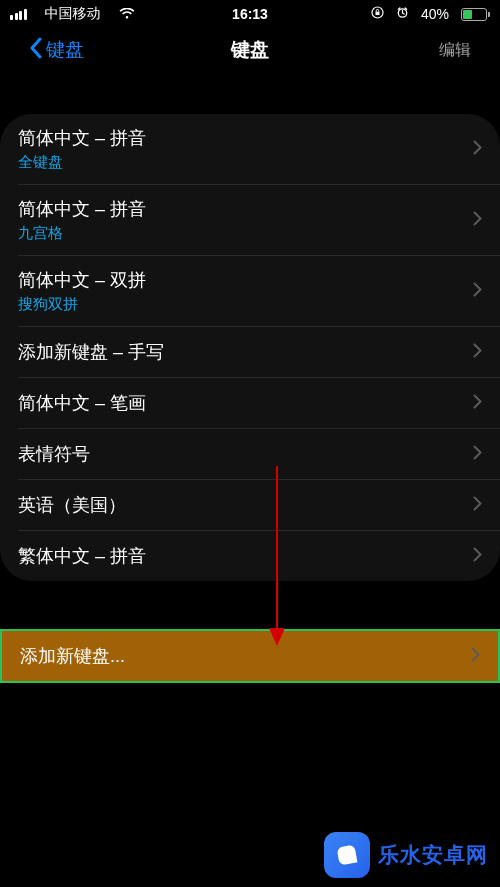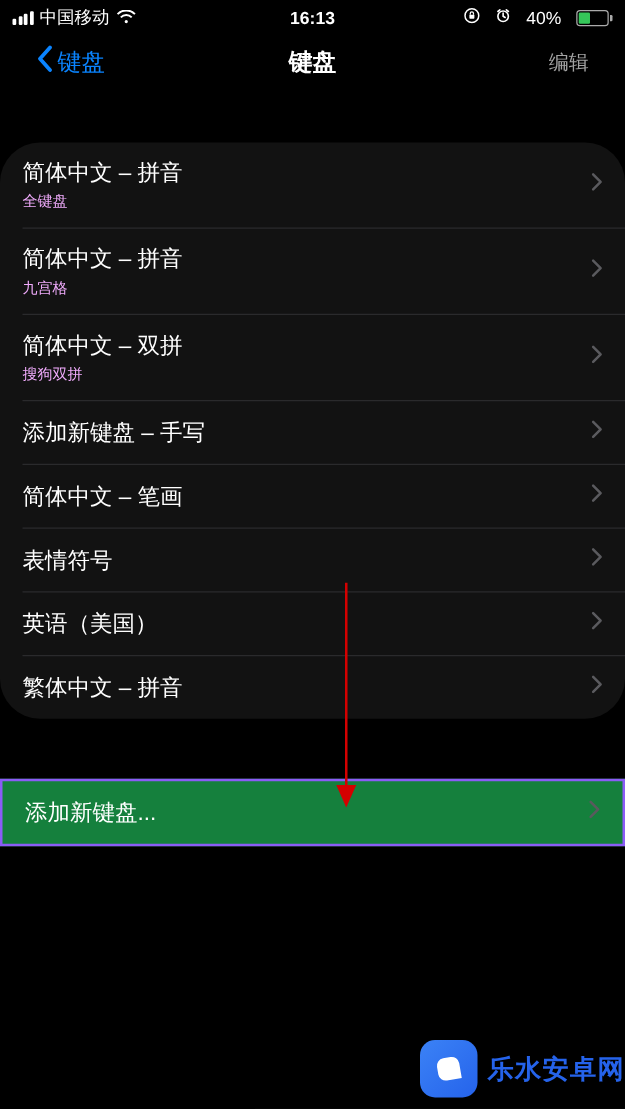--- a/index.html
+++ b/index.html
@@ -22,21 +22,21 @@
       display: flex;
       align-items: center;
       justify-content: space-between;
       padding: 0 10px;
       font-size: 14px;
       font-weight: 500;
     }
     .status-left {
       display: flex;
       align-items: center;
-      gap: 5px;
+      gap: 18px;
     }
     .status-center {
       position: absolute;
       left: 50%;
       transform: translateX(-50%);
       font-weight: 600;
     }
     .status-right {
       display: flex;
       align-items: center;
@@ -127,52 +127,52 @@
     .row-text {
       display: flex;
       flex-direction: column;
       gap: 3px;
     }
     .row-title {
       font-size: 18px;
       color: #fff;
     }
     .row-subtitle {
-      font-size: 12px;
-      color: #f0abfc;
+      font-size: 15px;
+      color: #0ea5e9;
     }
     .chevron {
       color: #5a5a5e;
     }
     .divider {
       height: 1px;
       background: #2a2a2c;
       margin-left: 18px;
     }
     .add-group {
       margin-top: 48px;
-      background: #15803d;
-      border: 2px solid #8b5cf6;
+      background: #a16207;
+      border: 2px solid #22c55e;
     }
     .arrow-annotation {
       position: absolute;
       left: 262px;
       top: 466px;
       pointer-events: none;
     }
     .watermark {
       position: absolute;
       bottom: 0;
       left: 0;
       right: 0;
       height: 64px;
       display: flex;
       align-items: center;
       justify-content: flex-end;
-      padding-right: 0;
+      padding-right: 12px;
       gap: 8px;
     }
     .watermark-logo {
       width: 46px;
       height: 46px;
       background: linear-gradient(135deg, #3b82f6, #2563eb);
       border-radius: 12px;
       display: flex;
       align-items: center;
       justify-content: center;

